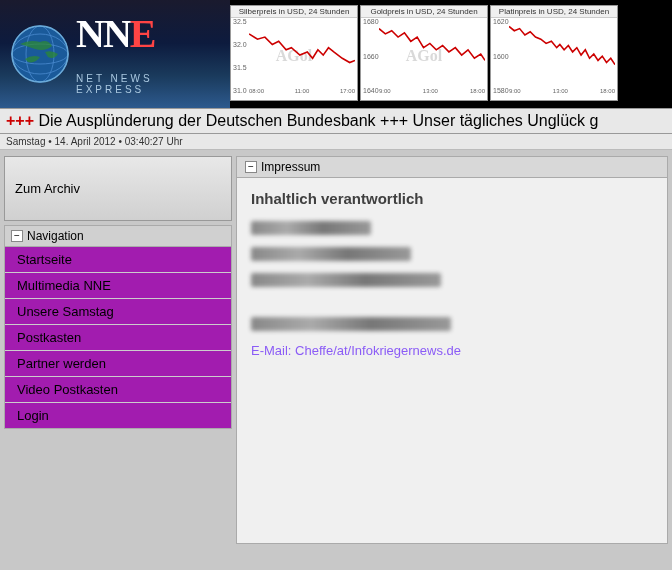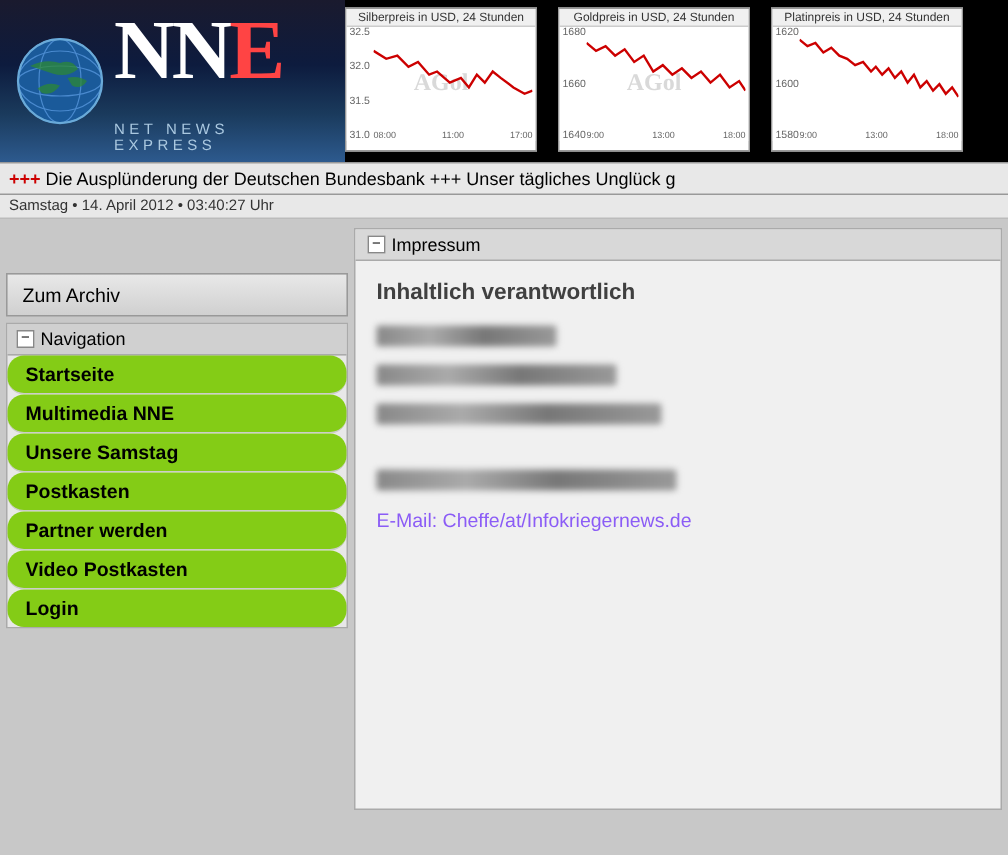--- a/index.html
+++ b/index.html
@@ -31,41 +31,41 @@
       width: 60px;
       height: 60px;
       margin-right: 6px;
       flex-shrink: 0;
     }
     .logo-text-block {
       display: flex;
       flex-direction: column;
     }
     .logo-nne {
-      font-size: 56px;
+      font-size: 40px;
       font-weight: bold;
       color: #fff;
       letter-spacing: -2px;
       line-height: 1;
       font-family: 'Times New Roman', serif;
     }
     .logo-nne span.highlight {
       color: #ff4444;
     }
     .logo-subtitle {
       color: #aac8e0;
       font-size: 10px;
       letter-spacing: 3px;
       margin-top: 19px;
     }
 
     
     .charts-area {
       display: flex;
-      gap: 14px;
+      gap: 2px;
       padding: 5px 5px 5px 0;
       background: #000;
       flex: 1;
     }
     .chart-box {
       background: #fff;
       border: 1px solid #999;
       width: 128px;
       height: 96px;
       overflow: hidden;
@@ -120,21 +120,21 @@
       position: absolute;
       top: 0; left: 18px; right: 2px; bottom: 12px;
     }
 
     
     .ticker-bar {
       background: #e8e8e8;
       border-top: 1px solid #999;
       border-bottom: 1px solid #999;
       padding: 3px 6px;
-      font-size: 12px;
+      font-size: 16px;
       white-space: nowrap;
       overflow: hidden;
       color: #000;
     }
     .ticker-bar span.plus {
       color: #cc0000;
       font-weight: bold;
     }
 
     
@@ -159,26 +159,25 @@
     .sidebar {
       width: 228px;
       flex-shrink: 0;
       display: flex;
       flex-direction: column;
       gap: 4px;
     }
     .archiv-btn {
       background: linear-gradient(180deg, #e8e8e8 0%, #d0d0d0 100%);
       border: 1px solid #999;
-      padding: 6px 10px;
+      padding: 24px 10px;
       cursor: pointer;
       font-size: 13px;
       color: #000;
       text-align: left;
-      margin-top: 30px;
     }
     .nav-box {
       background: #e8e8e8;
       border: 1px solid #aaa;
     }
     .nav-header {
       background: #d0d0d0;
       border-bottom: 1px solid #aaa;
       padding: 3px 6px;
       font-size: 12px;
@@ -197,26 +196,25 @@
       font-size: 10px;
       cursor: pointer;
     }
     .nav-items {
       display: flex;
       flex-direction: column;
     }
     .nav-item {
       padding: 5px 12px;
       font-size: 13px;
-      font-weight: bold;
+      font-weight: normal;
       color: #000;
       border-bottom: 1px solid #ccc;
       cursor: pointer;
-      background: #84cc16;
-      border-radius: 11px;
+      background: #a21caf;
     }
     .nav-item:last-child {
       border-bottom: none;
     }
 
     
     .content-area {
       flex: 1;
       background: #f0f0f0;
       border: 1px solid #aaa;

